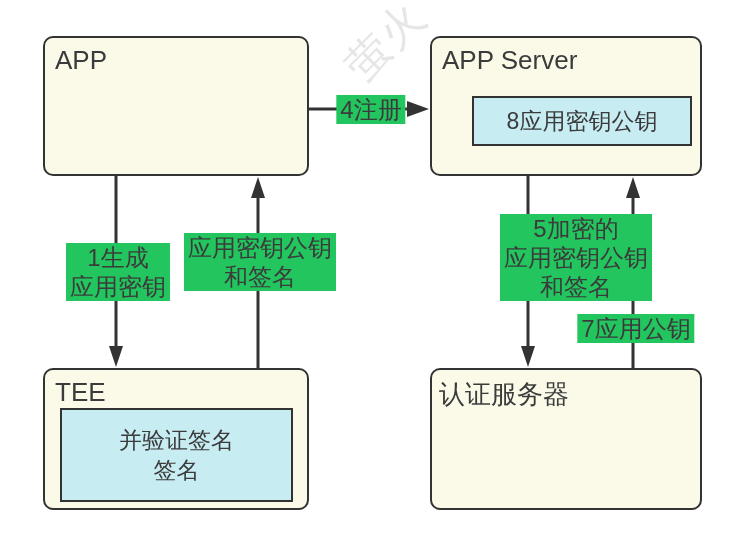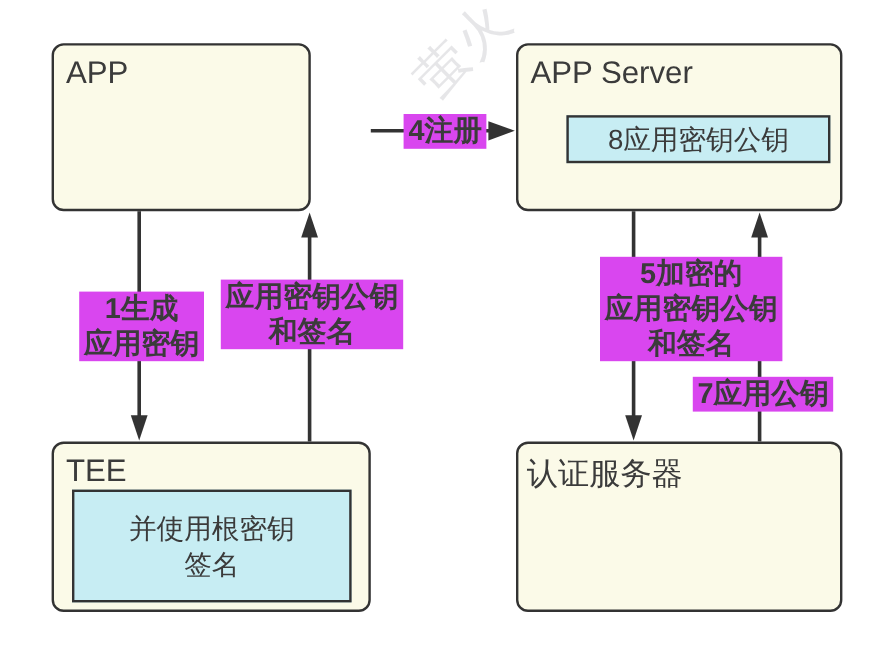--- a/index.html
+++ b/index.html
@@ -17,40 +17,40 @@
   .arrows{position:absolute;left:0;top:0;}
   
   .node{
     position:absolute;background:#fbfae8;border:2.5px solid #333333;
     border-radius:10px;box-sizing:border-box;
   }
   .node-title{
     position:absolute;left:10px;top:7px;font-size:26px;color:#3b3b3b;
     white-space:nowrap;
   }
-  #node-app{left:43px;top:36px;width:216px;height:140px;}
+  #node-app{left:43px;top:36px;width:266px;height:140px;}
   #node-app-server{left:430px;top:36px;width:272px;height:140px;}
   #node-tee{left:43px;top:368px;width:266px;height:142px;}
   #node-auth{left:430px;top:368px;width:272px;height:142px;}
   #node-auth .node-title{left:7px;}
   
   .chip{
     position:absolute;background:#c7edf3;border:2.5px solid #333333;
     box-sizing:border-box;color:#3b3b3b;font-size:23px;line-height:30px;
     display:flex;flex-direction:column;justify-content:center;align-items:center;
     text-align:center;white-space:nowrap;
   }
-  #chip-8{left:472px;top:96px;width:220px;height:40px;}
+  #chip-8{left:472px;top:96px;width:220px;height:50px;}
   #chip-2{left:60px;top:408px;width:233px;height:94px;}
   #chip-6{left:458px;top:422px;width:216px;height:66px;line-height:31px;}
   
   .edge-label{
-    position:absolute;transform:translateX(-50%);background:#d946ef;
+    position:absolute;transform:translateX(-50%);background:#22c55e;
     color:#3b3b3b;font-size:24px;line-height:29px;text-align:center;
-    padding:0 4px;white-space:nowrap;font-weight:bold;
+    padding:0 4px;white-space:nowrap;
   }
   #label-1{left:118px;top:243px;}
   #label-3{left:260px;top:233px;}
   #label-4{left:371px;top:95px;}
   #label-5{left:528px;top:214px;margin-left:48px;}
   #label-7{left:636px;top:314px;}
 </style>
 </head>
 <body>
 
@@ -90,21 +90,21 @@
 
   <div class="node" id="node-auth">
     <div class="node-title">认证服务器</div>
   </div>
 
   <div class="chip" id="chip-8">
     <div>8应用密钥公钥</div>
   </div>
 
   <div class="chip" id="chip-2">
-    <div>并使用根密钥</div>
+    <div>并验证签名</div>
     <div>签名</div>
   </div>
 
 
   <div class="edge-label" id="label-1">
     <div>1生成</div>
     <div>应用密钥</div>
   </div>
 
   <div class="edge-label" id="label-3">

